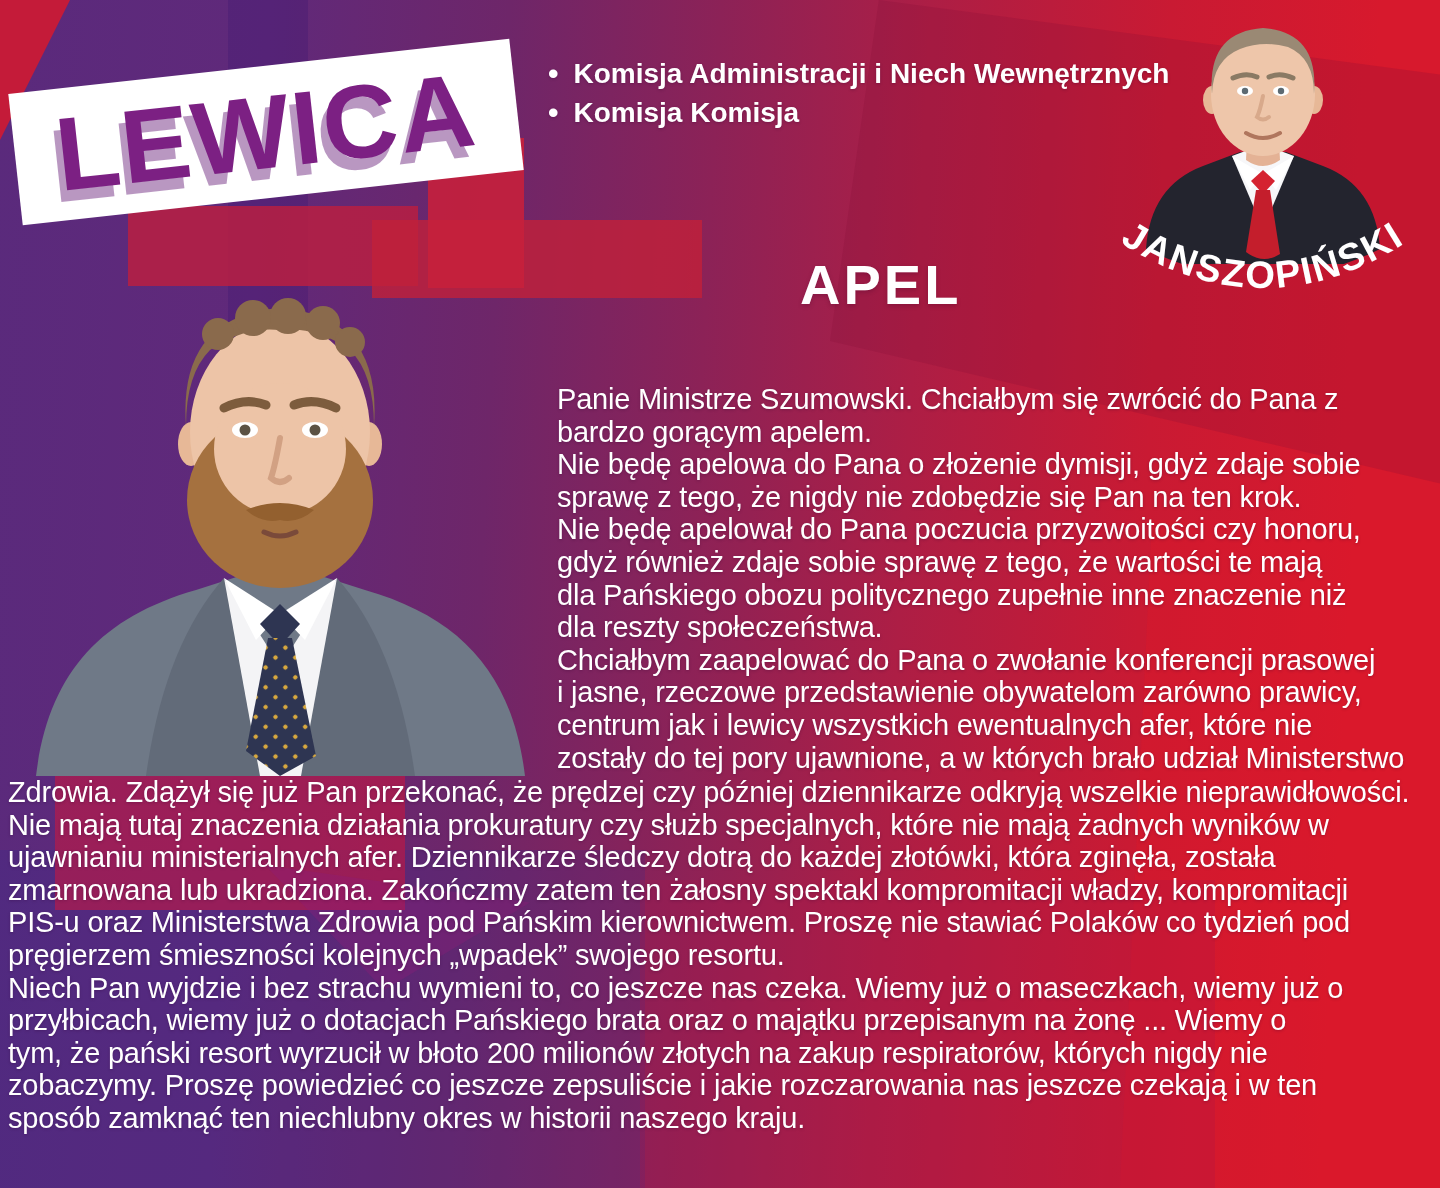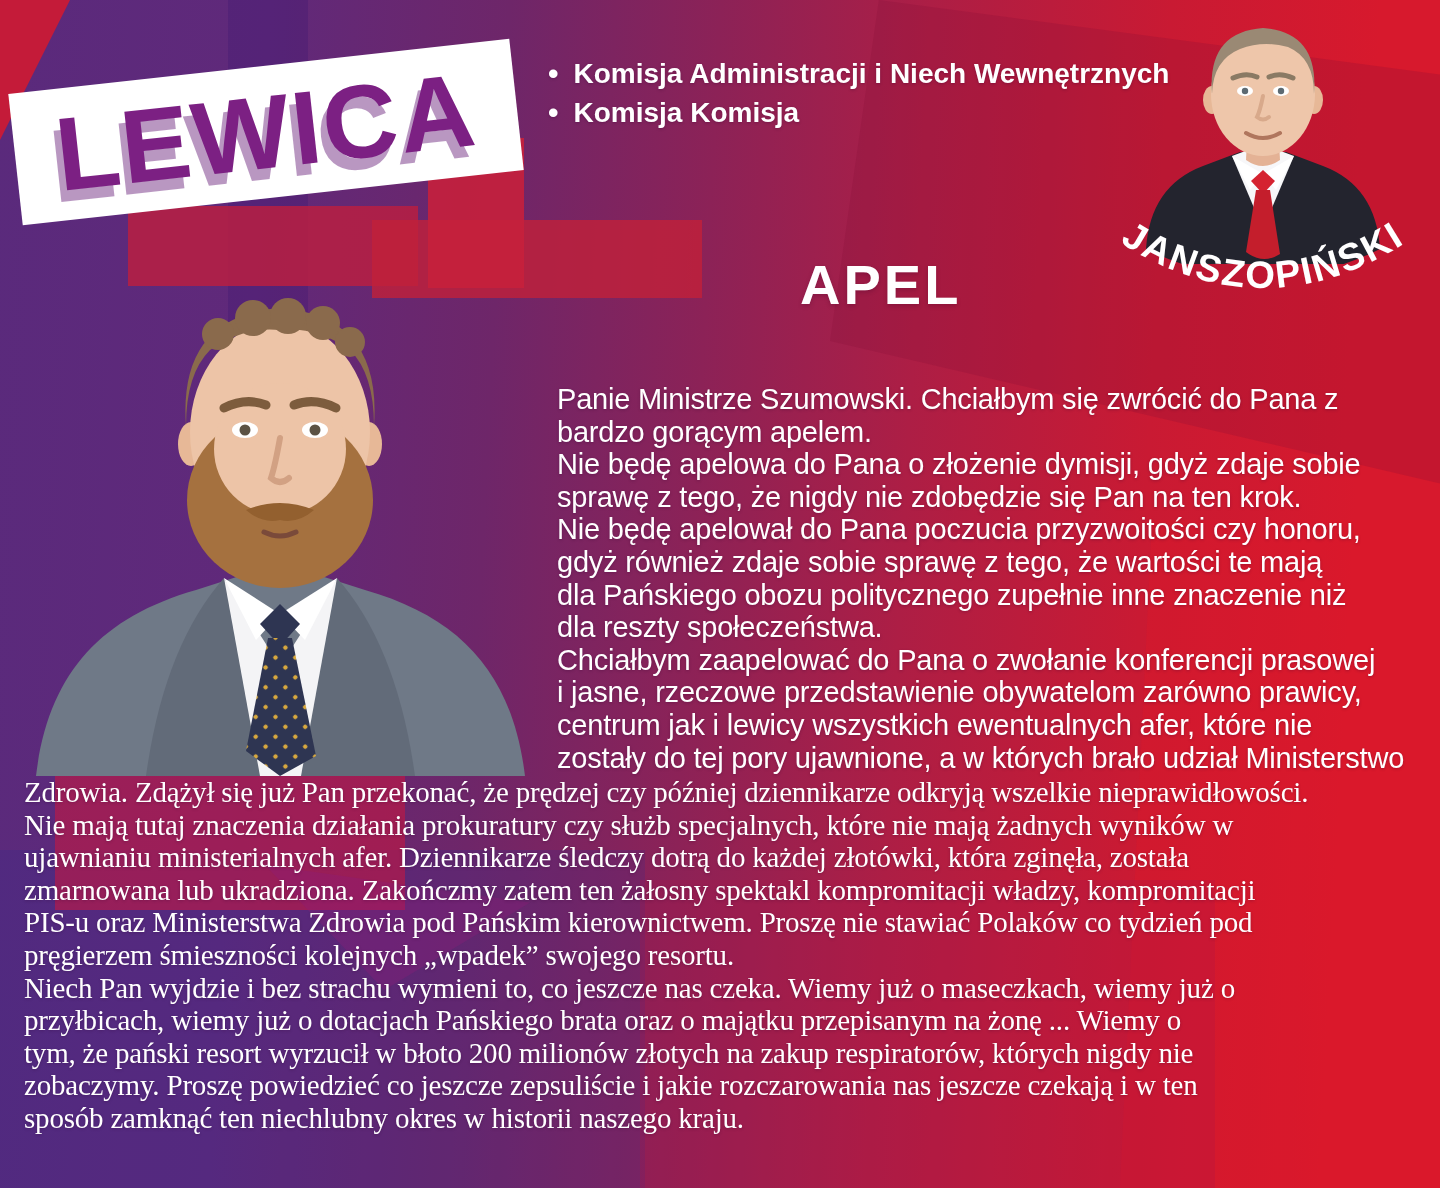--- a/index.html
+++ b/index.html
@@ -35,21 +35,21 @@
 
   .headline{position:absolute;left:800px;top:252px;z-index:5;color:#ffffff;font-size:56px;font-weight:700;letter-spacing:3px;text-shadow:0 2px 4px rgba(60,0,40,.25);}
 
   .minister-photo{position:absolute;left:28px;top:246px;width:505px;height:530px;z-index:4;}
   .candidate-photo{position:absolute;left:1128px;top:14px;width:270px;height:250px;z-index:4;}
   .name-arc{position:absolute;left:1096px;top:198px;width:334px;height:150px;z-index:5;}
 
   .body-text{position:absolute;color:#ffffff;white-space:pre;letter-spacing:-0.2px;z-index:5;
     font-size:29px;line-height:32.6px;text-shadow:0 1px 3px rgba(50,0,50,.3);}
   .text-col{left:557px;top:383px;width:885px;}
-  .text-full{left:24px;top:776px;width:1416px;font-family:Liberation Serif, serif;}
+  .text-full{left:8px;top:776px;width:1416px;}
 </style>
 </head>
 <body>
 
 <div class="stage">
 
   <div class="shape s1"></div>
   <div class="shape s2"></div>
   <div class="shape s3"></div>
   <div class="shape s4"></div>

